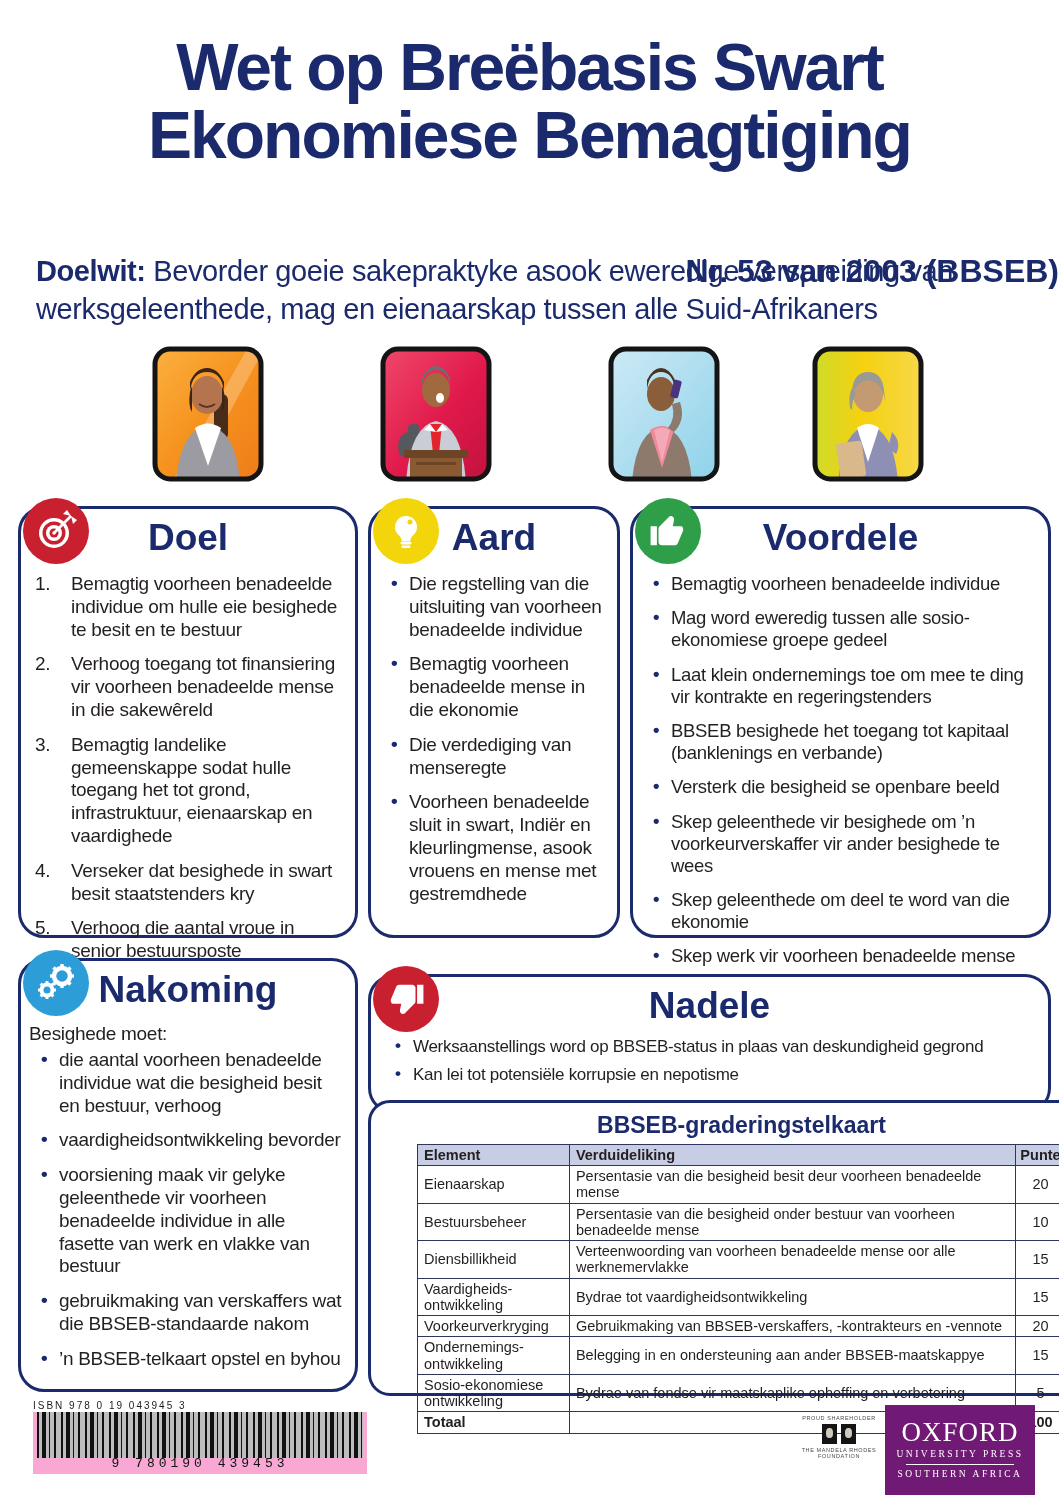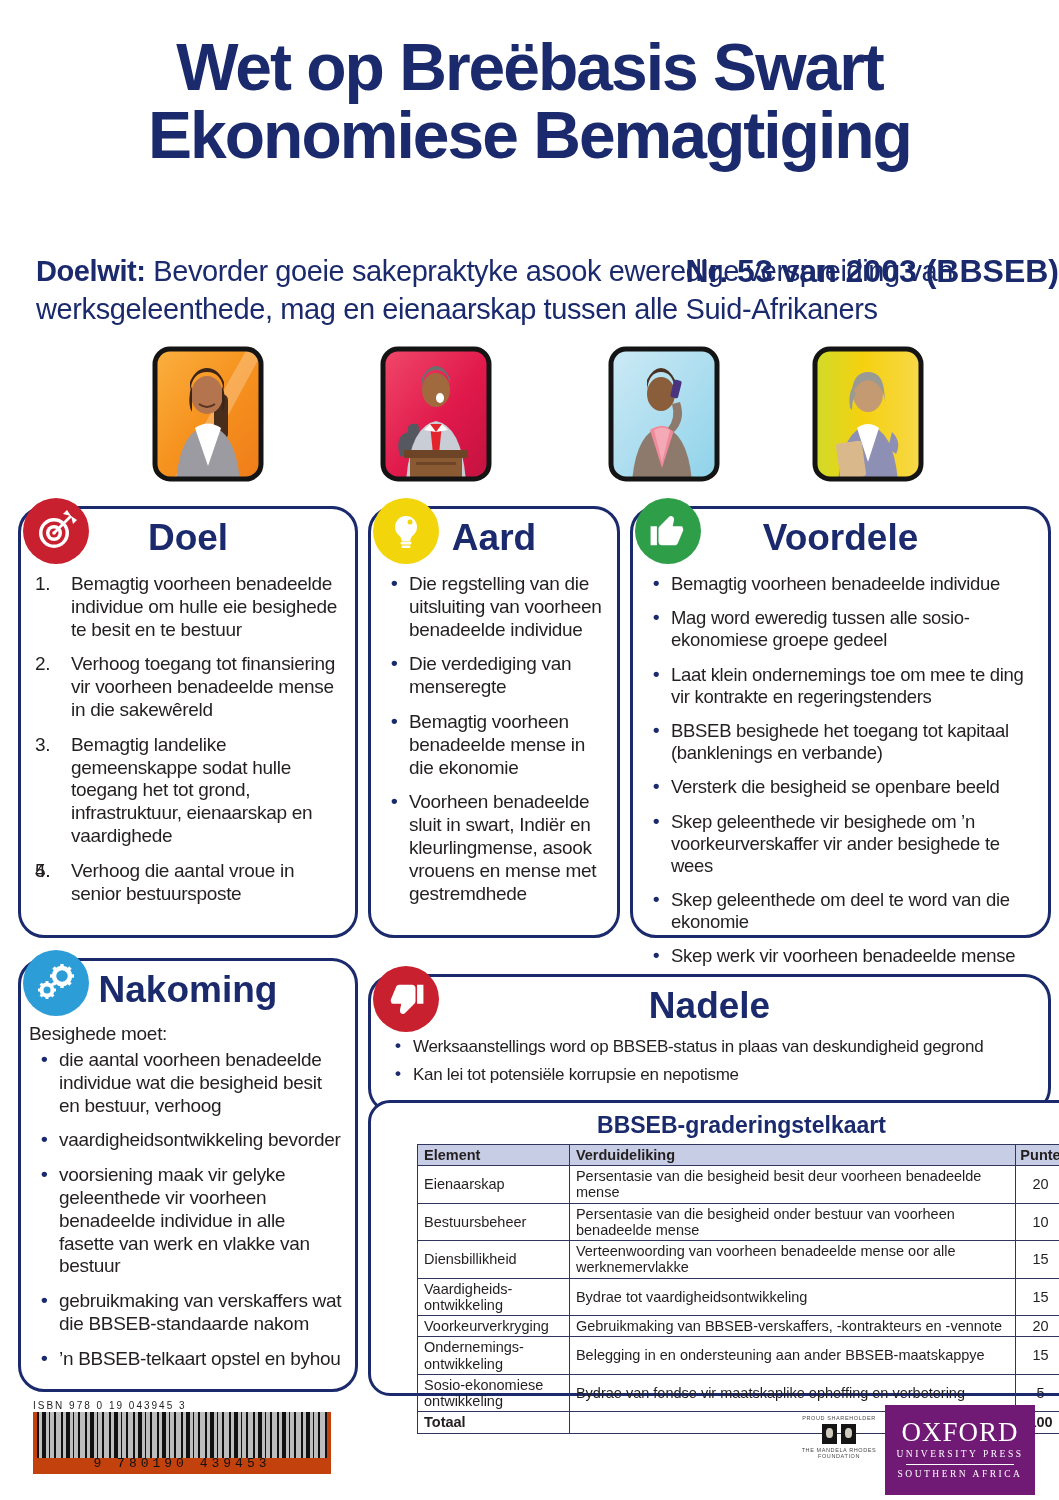--- a/index.html
+++ b/index.html
@@ -45,21 +45,21 @@
   table.score{border-collapse:collapse;margin:5px auto 0 auto;width:649px;
               font-size:14.5px;line-height:1.12;}
   table.score th,table.score td{border:1.6px solid #30355e;padding:2px 6px;text-align:left;vertical-align:middle;}
   table.score th{background:#c7cde4;font-weight:bold;}
   table.score td:last-child,table.score th:last-child{text-align:center;padding:2px 2px;}
   table.score col.c1{width:152px;} table.score col.c2{width:447px;} table.score col.c3{width:50px;}
   table.score tbody tr:last-child td{font-weight:bold;text-align:left;}
   table.score tbody tr:last-child td:last-child{text-align:center;}
   
   .isbn-label{position:absolute;left:33px;top:1400px;font-size:10px;letter-spacing:2px;color:#1c1c1c;}
-  .barcode{position:absolute;left:33px;top:1412px;width:298px;height:62px;background:#c2410c;}
+  .barcode{position:absolute;left:33px;top:1412px;width:298px;height:62px;background:#f9a8d4;padding-left:36px;}
   .bars{position:absolute;left:4px;top:0;right:4px;height:46px;
         background:repeating-linear-gradient(90deg,#111 0 2px,#bdbdbd 2px 5px,#111 5px 9px,#bdbdbd 9px 12px,#111 12px 13px,#bdbdbd 13px 17px,#111 17px 19px,#bdbdbd 19px 24px);}
   .barcode-num{position:absolute;left:0;right:0;top:44px;text-align:center;
                font-family:"Liberation Mono",monospace;font-size:13px;letter-spacing:4px;color:#111;}
   .mrf{position:absolute;left:800px;top:1415px;width:78px;text-align:center;color:#4a4a4a;}
   .mrf .tiny{font-size:5.5px;letter-spacing:0.6px;}
   .mrf .ports{display:flex;justify-content:center;gap:4px;margin:3px 0;}
   .mrf .port{width:15px;height:20px;background:#141414;position:relative;}
   .mrf .port::after{content:"";position:absolute;left:4px;top:4px;width:7px;height:10px;border-radius:45%;background:#cfcabe;}
   .oxford{position:absolute;left:885px;top:1405px;width:150px;height:90px;background:#701a75;
@@ -198,40 +198,40 @@
         <line x1="21" y1="25" x2="38" y2="8" stroke="#ffffff" stroke-width="2.6"></line>
         <polygon points="38,8 40,16 44,12" fill="#ffffff"></polygon>
         <polygon points="38,8 30,6 34,2" fill="#ffffff"></polygon>
       </svg>
     </div>
     <h2>Doel</h2>
     <div class="items">
         <div class="li num"><span class="num-col">1.</span><span>Bemagtig voorheen benadeelde individue om hulle eie besighede te besit en te bestuur</span></div>
         <div class="li num"><span class="num-col">2.</span><span>Verhoog toegang tot finansiering vir voorheen benadeelde mense in die sakewêreld</span></div>
         <div class="li num"><span class="num-col">3.</span><span>Bemagtig landelike gemeenskappe sodat hulle toegang het tot grond, infrastruktuur, eienaarskap en vaardighede</span></div>
-        <div class="li num"><span class="num-col">4.</span></div>
+        <div class="li num"><span class="num-col">4.</span><span>Verseker dat besighede in swart besit staatstenders kry</span></div>
         <div class="li num"><span class="num-col">5.</span><span>Verhoog die aantal vroue in senior bestuursposte</span></div>
       </div>
   </div>
 
   <div class="box" id="box-aard">
     <div class="badge yellow">
       <svg width="40" height="40" viewBox="0 0 40 40">
         <circle cx="20" cy="16" r="11" fill="#ffffff"></circle>
         <polygon points="13,22 27,22 24,30 16,30" fill="#ffffff"></polygon>
         <rect x="14.5" y="30.5" width="11" height="3" rx="1.5" fill="#ffffff"></rect>
         <rect x="15.5" y="34.5" width="9" height="2.5" rx="1.2" fill="#ffffff"></rect>
         <circle cx="24" cy="11" r="2.5" fill="#f2d50a"></circle>
       </svg>
     </div>
     <h2>Aard</h2>
     <div class="items">
         <div class="li bullet">Die regstelling van die uitsluiting van voorheen benadeelde individue</div>
+        <div class="li bullet">Bemagtig voorheen benadeelde mense in die ekonomie</div>
         <div class="li bullet">Die verdediging van menseregte</div>
-        <div class="li bullet">Bemagtig voorheen benadeelde mense in die ekonomie</div>
         <div class="li bullet">Voorheen benadeelde sluit in swart, Indiër en kleurlingmense, asook vrouens en mense met gestremdhede</div>
       </div>
   </div>
 
   <div class="box" id="box-voordele">
     <div class="badge green">
       <svg width="38" height="38" viewBox="0 0 24 24" fill="#ffffff">
         <path d="M1 9h4v12H1z"></path>
         <path d="M21.6 9.6c-.4-.4-.9-.6-1.5-.6h-5.1l.8-3.9c.2-1-.3-2-1.2-2.4-.6-.3-1.4-.2-1.9.3L6.6 9.2c-.4.4-.6.9-.6 1.4v8.3c0 1.2 1 2.1 2.1 2.1h8.2c.8 0 1.6-.5 1.9-1.3l3.3-7.8c.3-.8.1-1.7-.5-2.3z"></path>
       </svg>

